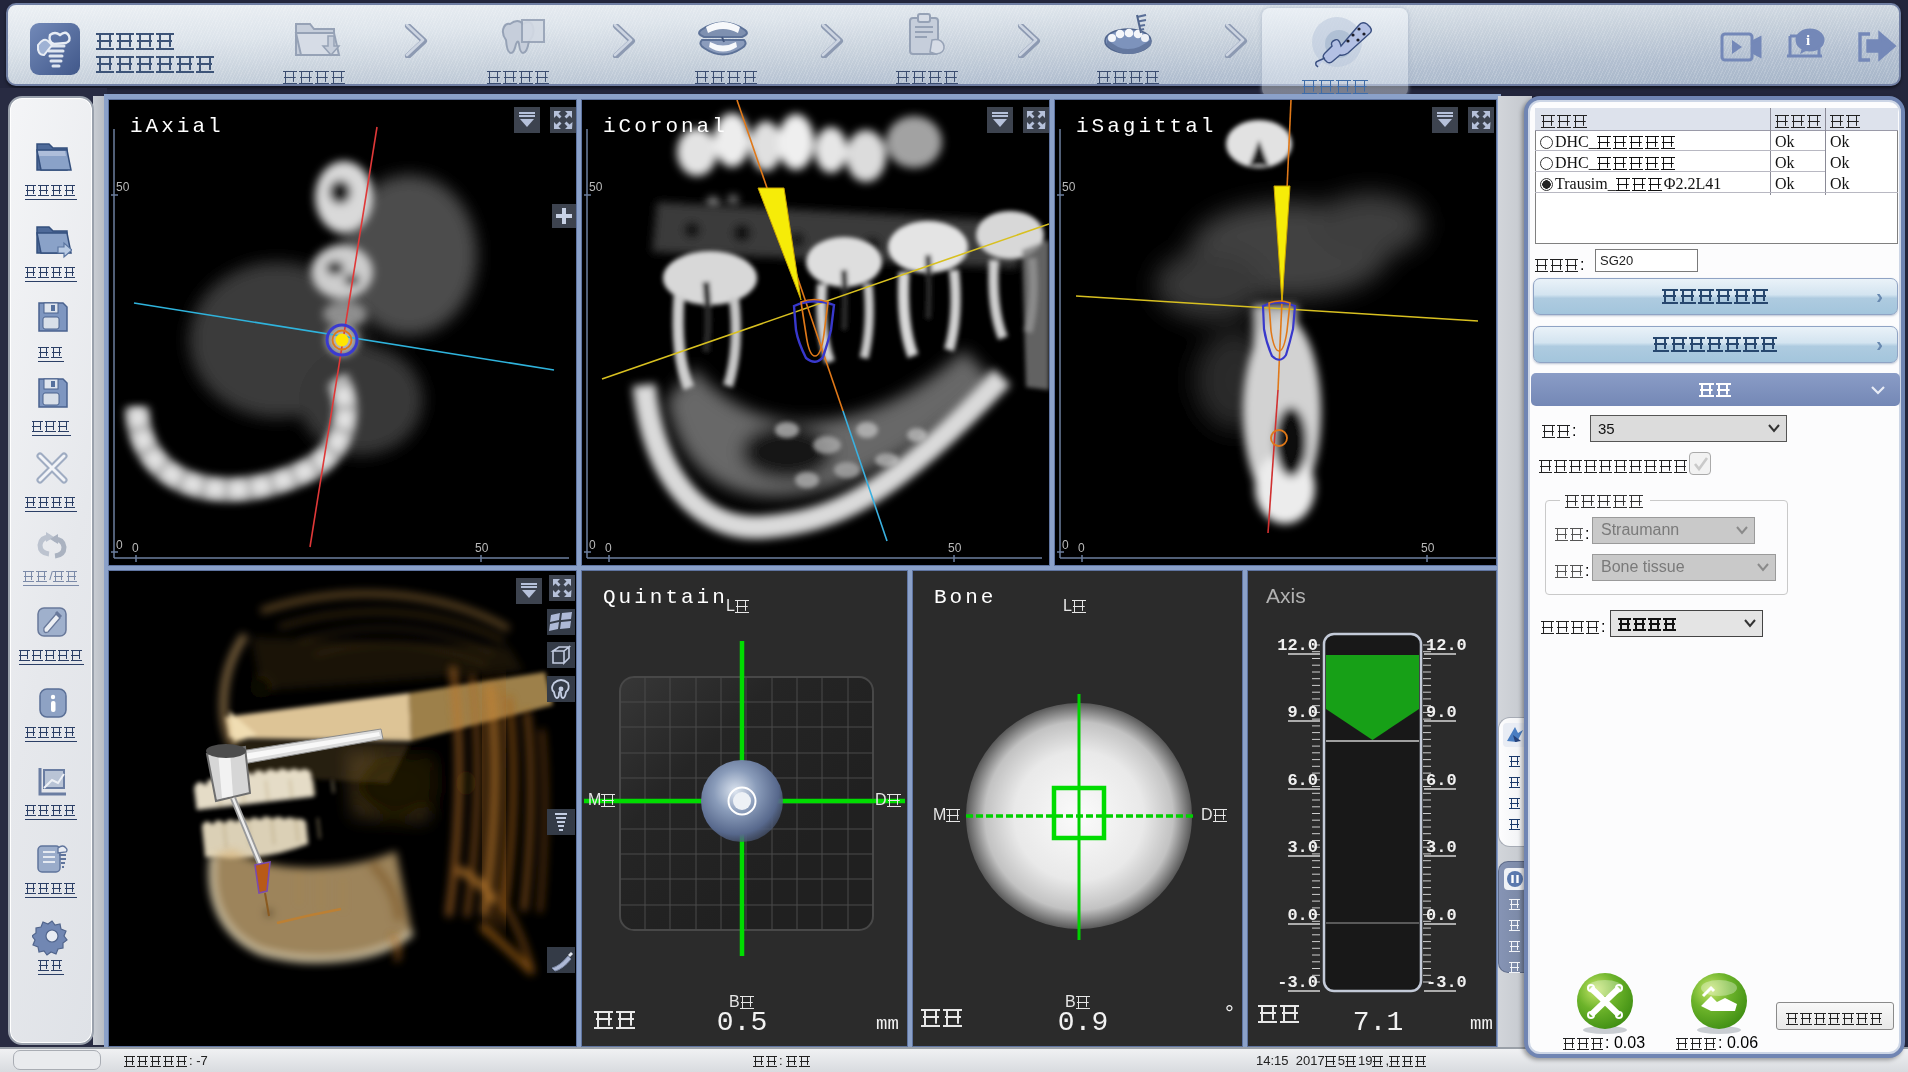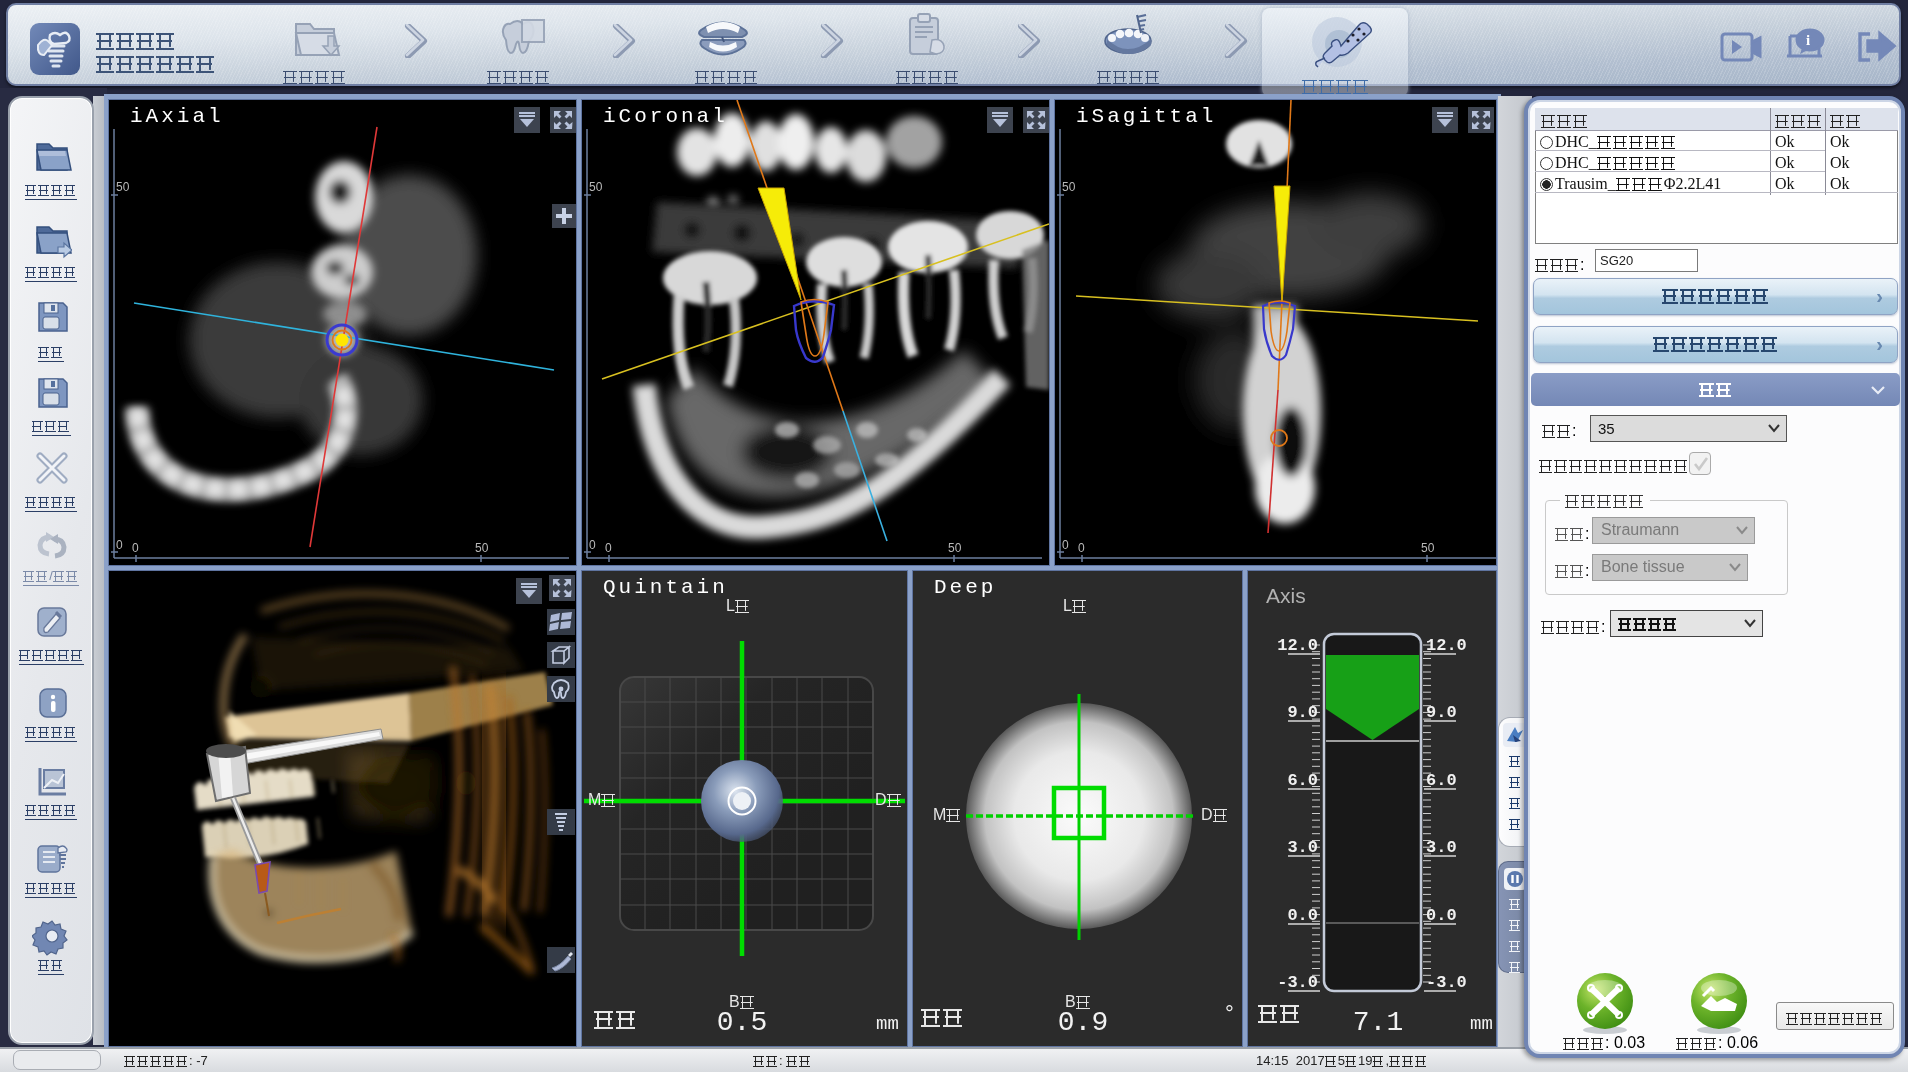--- a/index.html
+++ b/index.html
@@ -5,21 +5,21 @@
 body{position:relative;background:#23263c;font-family:"Liberation Sans",sans-serif}
 .abs{position:absolute}
 i.z{display:inline-block;background:
  linear-gradient(var(--c),var(--c)) 0 0/100% var(--t) no-repeat,
  linear-gradient(var(--c),var(--c)) 50% 46%/84% var(--t) no-repeat,
  linear-gradient(var(--c),var(--c)) 0 100%/100% var(--t) no-repeat,
  linear-gradient(var(--c),var(--c)) 17% 0/var(--t) 100% no-repeat,
  linear-gradient(var(--c),var(--c)) 80% 24%/var(--t) 76% no-repeat}
 .view{position:absolute;background:#000;border:1px solid #5f74a0}
 .wview{position:absolute;background:#2b2b2b;border:1px solid #5f74a0}
-.vtitle{position:absolute;left:21px;top:5px;color:#fff;font-family:"Liberation Mono",monospace;
+.vtitle{position:absolute;left:21px;top:15px;color:#fff;font-family:"Liberation Mono",monospace;
  font-size:21px;font-weight:normal;letter-spacing:3px}
 .steplab{position:absolute;font-size:15px;color:#3b4d70;text-align:center}
 </style></head><body>
 <div class="abs" style="left:0;top:0;width:1908px;height:99px;background:#23263c"></div>
 <div class="abs" style="left:6px;top:3px;width:1895px;height:83px;border-radius:10px;
  border:2px solid #707fa3;box-shadow:0 2px 3px rgba(0,0,0,.5);
  background:linear-gradient(178deg,#ecf0f4 0%,#dde4eb 28%,#c6d0db 55%,#b2bfd0 78%,#a7b6c9 100%)">
  <div style="position:absolute;inset:0;border-radius:8px;background:
   repeating-linear-gradient(115deg,rgba(255,255,255,.16) 0 1px,rgba(255,255,255,0) 1px 3px)"></div>
 </div>
@@ -610,21 +610,21 @@
  <stop offset=".8" stop-color="#c2c2c2"></stop>
           <stop offset=".96" stop-color="#595959"></stop>
  <stop offset="1" stop-color="#303030"></stop>
         </radialGradient>
       </defs>
 <circle cx="166" cy="245" r="113" fill="url(#sph)"></circle>
 <line x1="166" y1="123" x2="166" y2="369" stroke="#00d000" stroke-width="3"></line>
 <line x1="53" y1="245" x2="280" y2="245" stroke="#00d000" stroke-width="3.5" stroke-dasharray="7 3"></line>
 <rect x="141" y="217" width="50" height="50" fill="none" stroke="#00dc00" stroke-width="4.5"></rect>
 </svg>
-<div class="vtitle">Deep</div>
+<div class="vtitle">Bone</div>
 <div class="abs" style="left:150px;top:26px;color:#e6e6e6;font-size:16px">L<i class="z" style="width:14px;height:13px;margin-right:2px;vertical-align:-2px;--c:#e6e6e6;--t:1px"></i></div>
 <div class="abs" style="left:20px;top:235px;color:#e6e6e6;font-size:16px">M<i class="z" style="width:14px;height:13px;margin-right:2px;vertical-align:-2px;--c:#e6e6e6;--t:1px"></i></div>
 <div class="abs" style="left:288px;top:235px;color:#e6e6e6;font-size:16px">D<i class="z" style="width:14px;height:13px;margin-right:2px;vertical-align:-2px;--c:#e6e6e6;--t:1px"></i></div>
 <div class="abs" style="left:152px;top:422px;color:#e6e6e6;font-size:16px">B<i class="z" style="width:14px;height:13px;margin-right:2px;vertical-align:-2px;--c:#e6e6e6;--t:1px"></i></div>
 <div class="abs" style="left:8px;top:438px"><i class="z" style="width:19px;height:18px;margin-right:3px;vertical-align:-2px;--c:#e8e8e8;--t:2px"></i><i class="z" style="width:19px;height:18px;margin-right:3px;vertical-align:-2px;--c:#e8e8e8;--t:2px"></i></div>
 <div class="abs" style="left:130px;top:436px;width:80px;text-align:center;color:#f2f2f2;font-size:28px;font-family:'Liberation Mono',monospace">0.9</div>
 <div class="abs" style="left:312px;top:430px;color:#f0f0f0;font-size:22px">°</div>
 </div>
 <div class="wview" style="left:1247px;top:570px;width:250px;height:477px">
 <svg width="248" height="475" viewBox="0 0 248 475">
@@ -842,21 +842,21 @@
       <path d="M4 10 l4 5 8 -11" fill="none" stroke="#c9c9c9" stroke-width="2.6"></path>
     </svg></div>
 
 <div style="position:absolute;left:1545px;top:500px;width:243px;height:95px;border:1.5px solid #c9c9c9;border-radius:4px"></div>
 <div style="position:absolute;left:1560px;top:492px;background:#fcfcfd;padding:0 5px"><i class="z" style="width:14px;height:13px;margin-right:2px;vertical-align:-2px;--c:#333;--t:1px"></i><i class="z" style="width:14px;height:13px;margin-right:2px;vertical-align:-2px;--c:#333;--t:1px"></i><i class="z" style="width:14px;height:13px;margin-right:2px;vertical-align:-2px;--c:#333;--t:1px"></i><i class="z" style="width:14px;height:13px;margin-right:2px;vertical-align:-2px;--c:#333;--t:1px"></i><i class="z" style="width:14px;height:13px;margin-right:2px;vertical-align:-2px;--c:#333;--t:1px"></i></div>
 <div style="position:absolute;left:1555px;top:525px;"><i class="z" style="width:13px;height:13px;margin-right:2px;vertical-align:-2px;--c:#555;--t:1px"></i><i class="z" style="width:13px;height:13px;margin-right:2px;vertical-align:-2px;--c:#555;--t:1px"></i>:</div>
 <div style="position:absolute;left:1592px;top:517px;width:163px;height:27px;border:1px solid #9a9a9a;background:#c9c9c9;font-size:16px;color:#7a7a7a;padding:3px 0 0 8px">Straumann<svg style="position:absolute;right:6px;top:8px" width="12" height="9" viewBox="0 0 12 9">
       <path d="M1 1 l5 6 5 -6" fill="none" stroke="#8a8a8a" stroke-width="2"></path>
     </svg></div>
 <div style="position:absolute;left:1555px;top:562px;"><i class="z" style="width:13px;height:13px;margin-right:2px;vertical-align:-2px;--c:#555;--t:1px"></i><i class="z" style="width:13px;height:13px;margin-right:2px;vertical-align:-2px;--c:#555;--t:1px"></i>:</div>
-<div style="position:absolute;left:1592px;top:554px;width:156px;height:27px;border:1px solid #9a9a9a;background:#c9c9c9;font-size:16px;color:#7a7a7a;padding:3px 0 0 8px">Bone tissue<svg style="position:absolute;right:6px;top:8px" width="12" height="9" viewBox="0 0 12 9">
+<div style="position:absolute;left:1592px;top:554px;width:184px;height:27px;border:1px solid #9a9a9a;background:#c9c9c9;font-size:16px;color:#7a7a7a;padding:3px 0 0 8px">Bone tissue<svg style="position:absolute;right:6px;top:8px" width="12" height="9" viewBox="0 0 12 9">
       <path d="M1 1 l5 6 5 -6" fill="none" stroke="#8a8a8a" stroke-width="2"></path>
     </svg></div>
 
 <div style="position:absolute;left:1541px;top:618px;"><i class="z" style="width:13px;height:13px;margin-right:2px;vertical-align:-2px;--c:#222;--t:1px"></i><i class="z" style="width:13px;height:13px;margin-right:2px;vertical-align:-2px;--c:#222;--t:1px"></i><i class="z" style="width:13px;height:13px;margin-right:2px;vertical-align:-2px;--c:#222;--t:1px"></i><i class="z" style="width:13px;height:13px;margin-right:2px;vertical-align:-2px;--c:#222;--t:1px"></i>:</div>
 <div style="position:absolute;left:1610px;top:610px;width:153px;height:27px;border:1.5px solid #444;background:#e4e4e4;padding:4px 0 0 7px"><i class="z" style="width:13px;height:13px;margin-right:2px;vertical-align:-2px;--c:#111;--t:2px"></i><i class="z" style="width:13px;height:13px;margin-right:2px;vertical-align:-2px;--c:#111;--t:2px"></i><i class="z" style="width:13px;height:13px;margin-right:2px;vertical-align:-2px;--c:#111;--t:2px"></i><i class="z" style="width:13px;height:13px;margin-right:2px;vertical-align:-2px;--c:#111;--t:2px"></i><svg style="position:absolute;right:6px;top:8px" width="12" height="9" viewBox="0 0 12 9">
       <path d="M1 1 l5 6 5 -6" fill="none" stroke="#333" stroke-width="2"></path>
     </svg></div>
 <svg style="position:absolute;left:1575px;top:972px" width="60" height="64" viewBox="0 0 60 64">
 <defs>
       <radialGradient id="gb81" cx=".35" cy=".3" r=".8">

